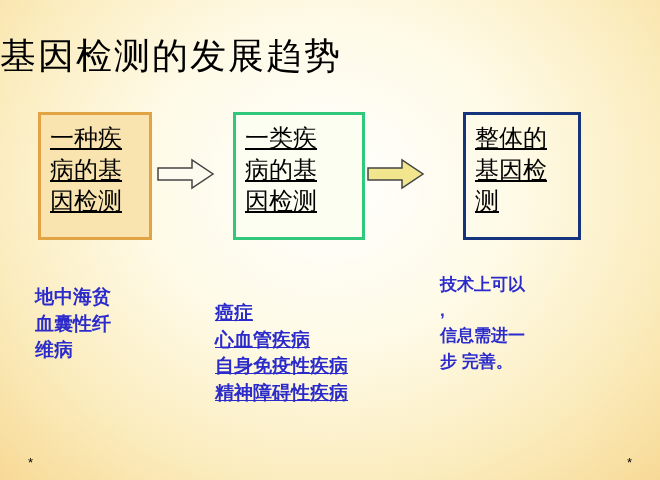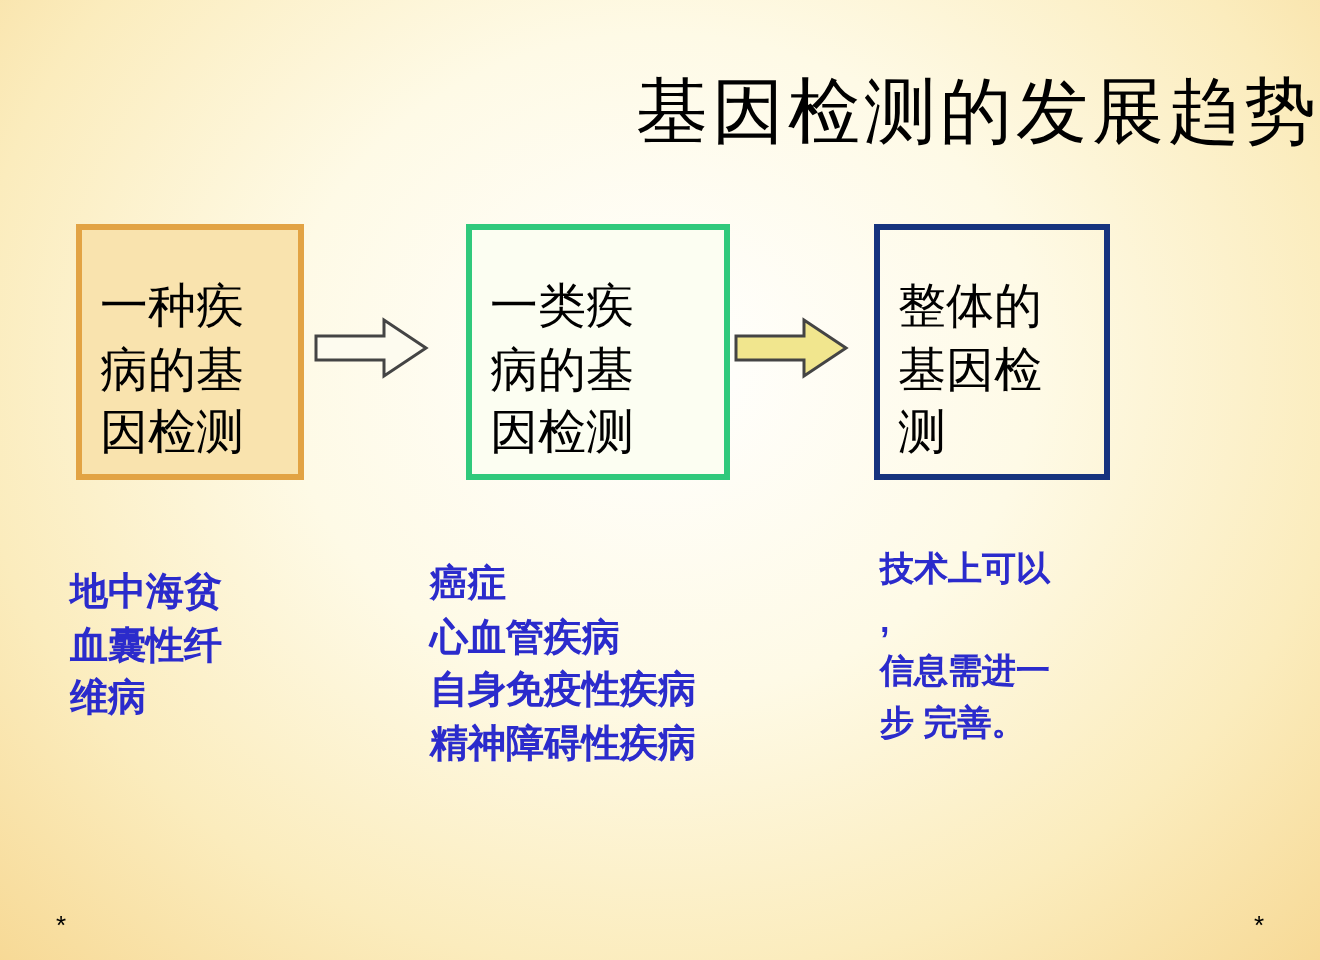--- a/index.html
+++ b/index.html
@@ -19,52 +19,53 @@
         #fbecbd 55%,
         #f6d58d 80%,
         #efc170 100%);
     font-family: "Liberation Sans", sans-serif;
   }
   .title {
     position: absolute;
     top: 32px;
     left: 0;
     width: 100%;
-    text-align: right;
+    text-align: left;
     font-family: "Liberation Serif", serif;
     font-weight: 400;
     font-size: 36px;
     letter-spacing: 2px;
     color: #000000;
   }
   .box {
     position: absolute;
     top: 112px;
     height: 128px;
     box-sizing: border-box;
-    padding: 23px 9px;
+    padding: 7px 9px;
     font-size: 24px;
     line-height: 1.32;
     color: #000000;
     white-space: pre-line;
+    text-decoration: underline;
   }
   .box1 {
     left: 38px;
     width: 114px;
     border: 3px solid #e2a344;
     background: #f9e3ae;
   }
   .box2 {
     left: 233px;
     width: 132px;
     border: 3px solid #30c97c;
     background: #fcfef2;
   }
   .box3 {
-    left: 437px;
+    left: 463px;
     width: 118px;
     border: 3px solid #16337e;
     background: transparent;
   }
   .arrow {
     position: absolute;
     top: 157px;
     width: 58px;
     height: 34px;
   }
@@ -77,23 +78,24 @@
     white-space: pre-line;
   }
   .note-left {
     left: 35px;
     top: 284px;
     font-size: 19px;
     line-height: 1.4;
   }
   .note-middle {
     left: 215px;
-    top: 280px;
+    top: 300px;
     font-size: 19px;
     line-height: 1.4;
+    text-decoration: underline;
   }
   .note-right {
     left: 440px;
     top: 272px;
     width: 165px;
     font-size: 17px;
     line-height: 1.5;
   }
   .footmark {
     position: absolute;

